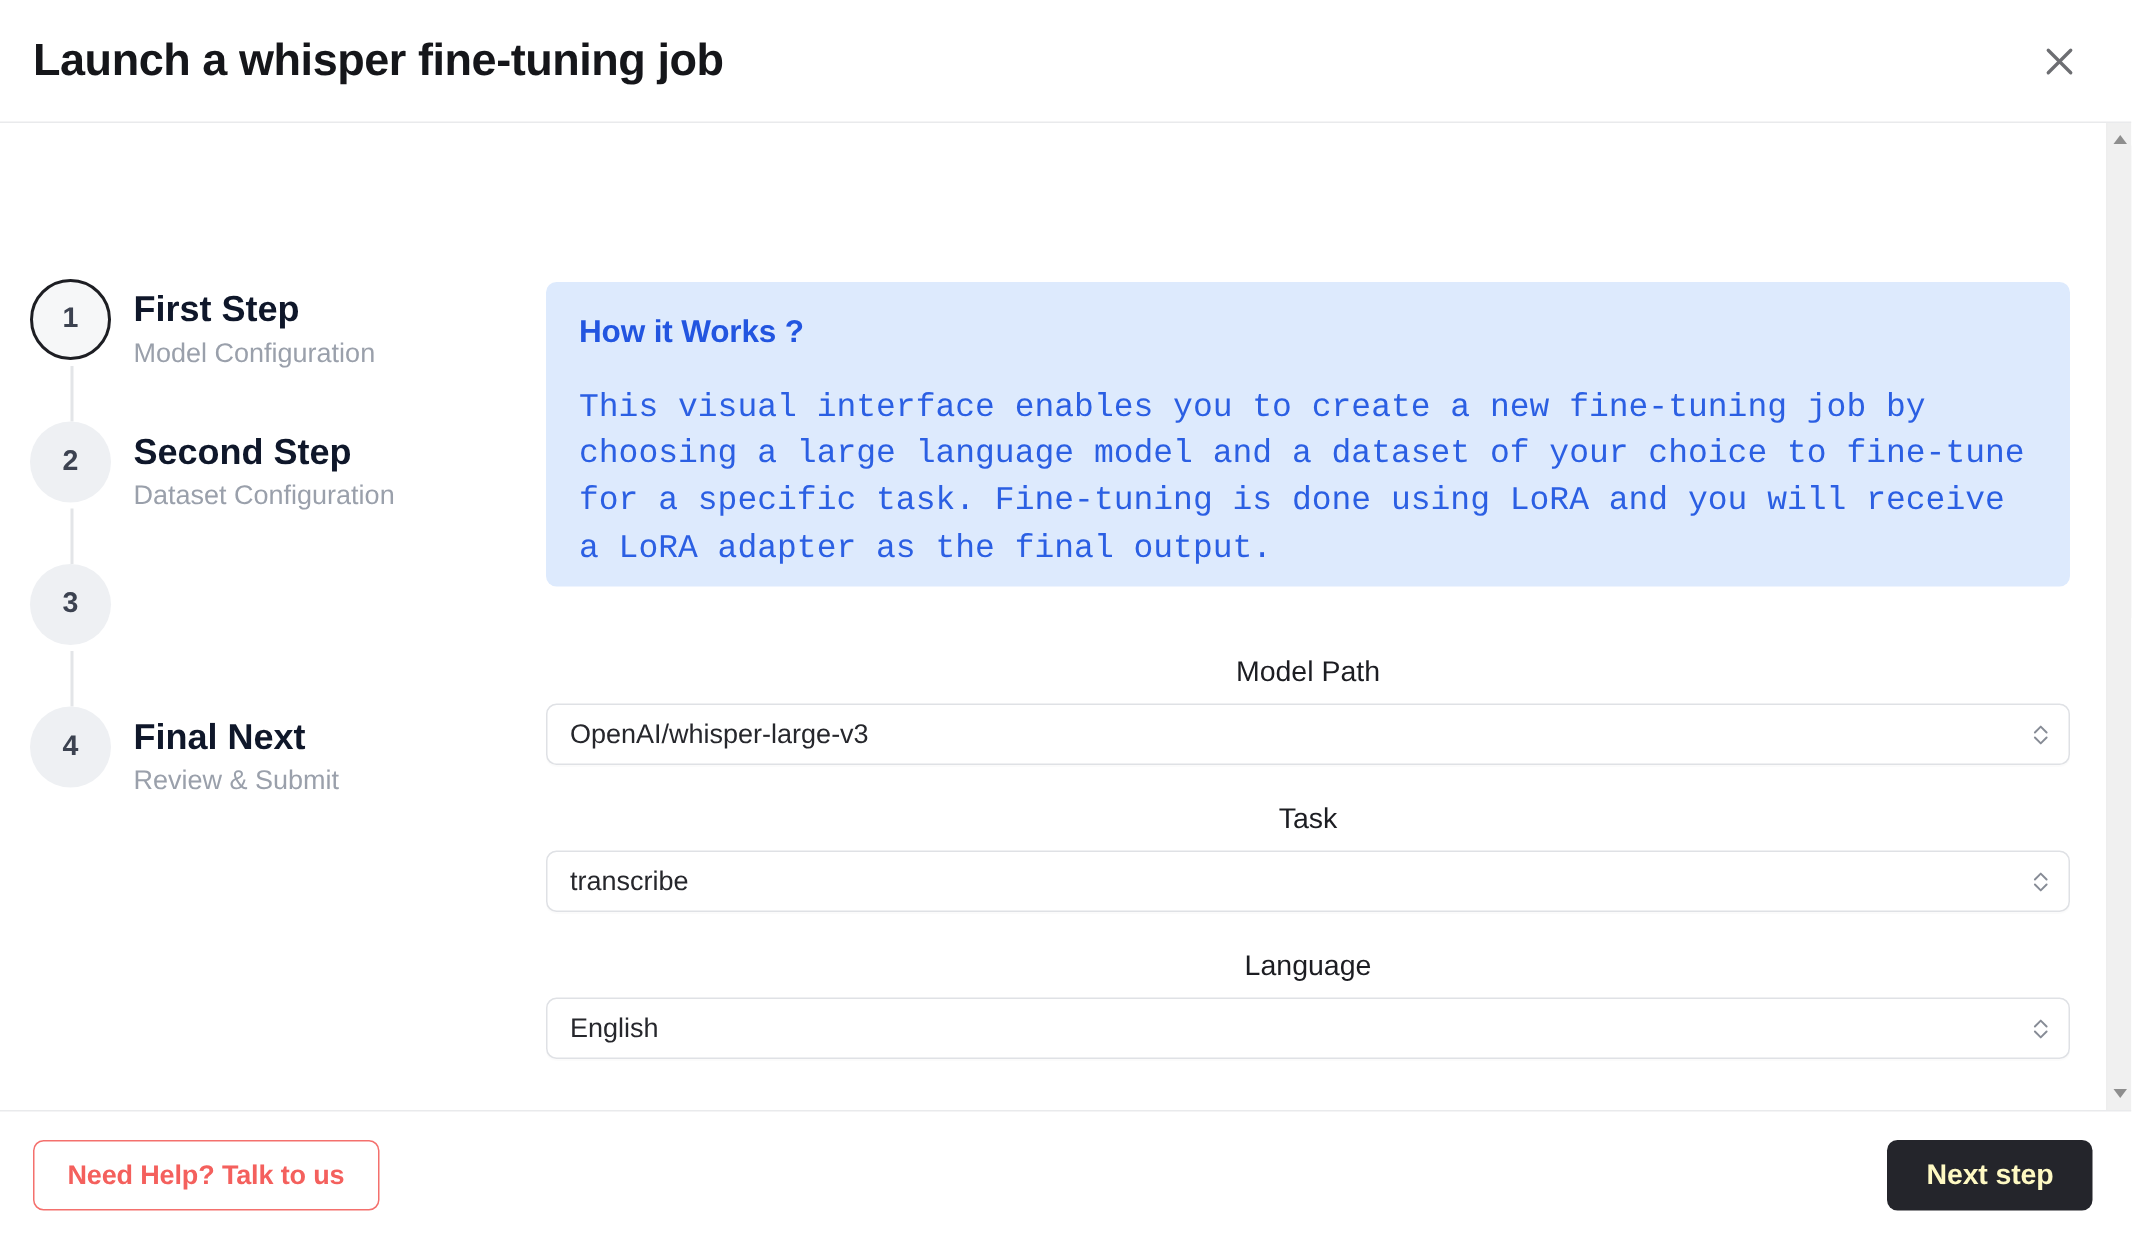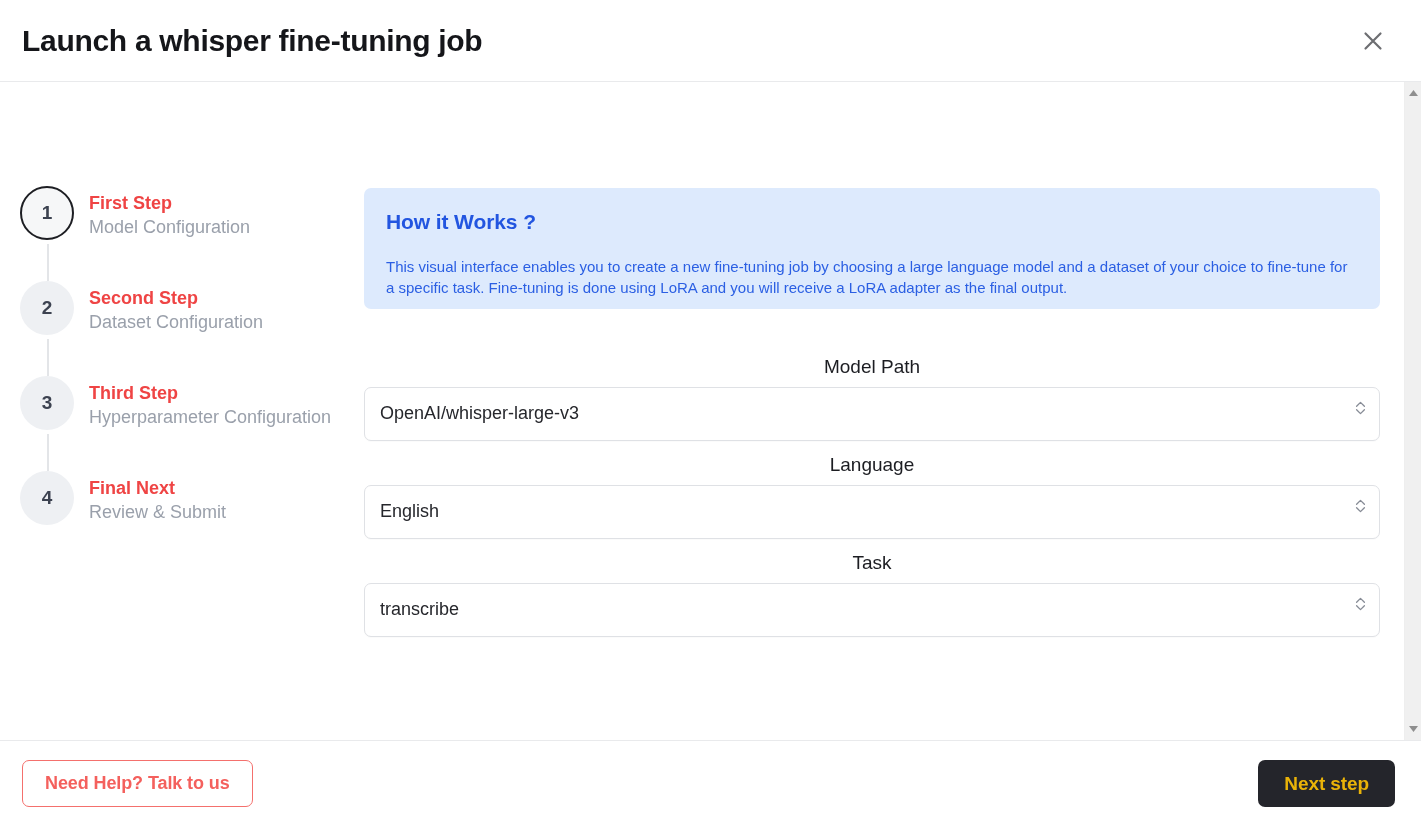--- a/index.html
+++ b/index.html
@@ -98,23 +98,23 @@
     width: 1.6px;
     height: 37px;
     background: #e3e5e8;
     z-index: 1;
   }
   .step-text {
     padding-left: 15px;
     padding-top: 5px;
   }
   .step-title {
-    font-size: 18px;
-    font-weight: 700;
-    color: #ef4444;
+    font-size: 24px;
+    font-weight: 700;
+    color: #0f172a;
     line-height: 1.35;
     white-space: nowrap;
   }
   .step-sub {
     font-size: 18px;
     font-weight: 400;
     color: #9aa0ab;
     line-height: 1.4;
     white-space: nowrap;
   }
@@ -136,43 +136,44 @@
   }
   #banner-title {
     color: #2255e0;
     font-size: 21px;
     font-weight: 700;
     margin-bottom: 22px;
     letter-spacing: -0.1px;
   }
   #banner-body {
     color: #2b5fe3;
-    font-size: 15px;
+    font-size: 22px;
     line-height: 1.42;
     font-weight: 400;
+    font-family: Liberation Mono, monospace;
   }
 
   #form { margin-top: 48px; width: 1016px; }
   .field { margin-bottom: 25px; }
   .field-label {
     font-size: 19px;
     color: #1c1d22;
     font-weight: 400;
     margin-bottom: 11px;
     line-height: 1;
     text-align: center;
   }
   .select-wrap {
     position: relative;
     width: 1016px;
     height: 43px;
   }
   .select-box {
     width: 100%;
-    height: 54px;
+    height: 41px;
     border: 1px solid #dfe1e5;
     border-radius: 7px;
     background: #fff;
     display: flex;
     align-items: center;
     padding: 0 34px 0 15px;
     font-size: 18px;
     color: #26272c;
     cursor: pointer;
     font-family: "Liberation Sans", sans-serif;
@@ -240,21 +241,21 @@
     font-size: 18px;
     font-weight: 700;
     padding: 0 22px;
     height: 47px;
     cursor: pointer;
     font-family: "Liberation Sans", sans-serif;
     letter-spacing: -0.1px;
   }
   #next-btn {
     background: #24252b;
-    color: #eab308;
+    color: #fef9c3;
     border: none;
     border-radius: 7px;
     font-size: 19px;
     font-weight: 700;
     padding: 0 26px;
     height: 47px;
     cursor: pointer;
     font-family: "Liberation Sans", sans-serif;
     letter-spacing: -0.1px;
     margin-right: 4px;
@@ -292,24 +293,20 @@
         <div class="step-bullet">2</div>
         <div class="step-text">
           <div class="step-title">Second Step</div>
           <div class="step-sub">Dataset Configuration</div>
         </div>
       </div>
 
       <div class="step">
         <div class="step-connector"></div>
         <div class="step-bullet">3</div>
-        <div class="step-text">
-          <div class="step-title">Third Step</div>
-          <div class="step-sub">Hyperparameter Configuration</div>
-        </div>
       </div>
 
       <div class="step">
         <div class="step-bullet">4</div>
         <div class="step-text">
           <div class="step-title">Final Next</div>
           <div class="step-sub">Review &amp; Submit</div>
         </div>
       </div>
 
@@ -332,45 +329,45 @@
               <span class="select-chevrons">
                 <svg width="11" height="16" viewBox="0 0 11 16" aria-hidden="true">
                   <path d="M1.6 6.3 L5.5 2.4 L9.4 6.3" stroke="#878c96" stroke-width="1.3" fill="none" stroke-linecap="round" stroke-linejoin="round"></path>
                   <path d="M1.6 9.7 L5.5 13.6 L9.4 9.7" stroke="#878c96" stroke-width="1.3" fill="none" stroke-linecap="round" stroke-linejoin="round"></path>
                 </svg>
               </span>
             </div>
           </div>
 
           <div class="field">
+            <div class="field-label">Task</div>
+            <div class="select-wrap">
+              <div class="select-box" title="Select a task">transcribe</div>
+              <span class="select-chevrons">
+                <svg width="11" height="16" viewBox="0 0 11 16" aria-hidden="true">
+                  <path d="M1.6 6.3 L5.5 2.4 L9.4 6.3" stroke="#878c96" stroke-width="1.3" fill="none" stroke-linecap="round" stroke-linejoin="round"></path>
+                  <path d="M1.6 9.7 L5.5 13.6 L9.4 9.7" stroke="#878c96" stroke-width="1.3" fill="none" stroke-linecap="round" stroke-linejoin="round"></path>
+                </svg>
+              </span>
+            </div>
+          </div>
+
+          <div class="field">
             <div class="field-label">Language</div>
             <div class="select-wrap">
               <div class="select-box" title="Select a language">English</div>
               <span class="select-chevrons">
                 <svg width="11" height="16" viewBox="0 0 11 16" aria-hidden="true">
                   <path d="M1.6 6.3 L5.5 2.4 L9.4 6.3" stroke="#878c96" stroke-width="1.3" fill="none" stroke-linecap="round" stroke-linejoin="round"></path>
                   <path d="M1.6 9.7 L5.5 13.6 L9.4 9.7" stroke="#878c96" stroke-width="1.3" fill="none" stroke-linecap="round" stroke-linejoin="round"></path>
                 </svg>
               </span>
             </div>
           </div>
 
-          <div class="field">
-            <div class="field-label">Task</div>
-            <div class="select-wrap">
-              <div class="select-box" title="Select a task">transcribe</div>
-              <span class="select-chevrons">
-                <svg width="11" height="16" viewBox="0 0 11 16" aria-hidden="true">
-                  <path d="M1.6 6.3 L5.5 2.4 L9.4 6.3" stroke="#878c96" stroke-width="1.3" fill="none" stroke-linecap="round" stroke-linejoin="round"></path>
-                  <path d="M1.6 9.7 L5.5 13.6 L9.4 9.7" stroke="#878c96" stroke-width="1.3" fill="none" stroke-linecap="round" stroke-linejoin="round"></path>
-                </svg>
-              </span>
-            </div>
-          </div>
-
         </div>
       </div>
 
       <div id="scrollbar">
         <div id="sb-thumb"></div>
         <div class="sb-arrow" style="position:relative;z-index:3;">
           <svg width="11" height="8" viewBox="0 0 11 8" aria-hidden="true">
             <path d="M5.5 1 L10 7 L1 7 Z" fill="#8e8e8e"></path>
           </svg>
         </div>

